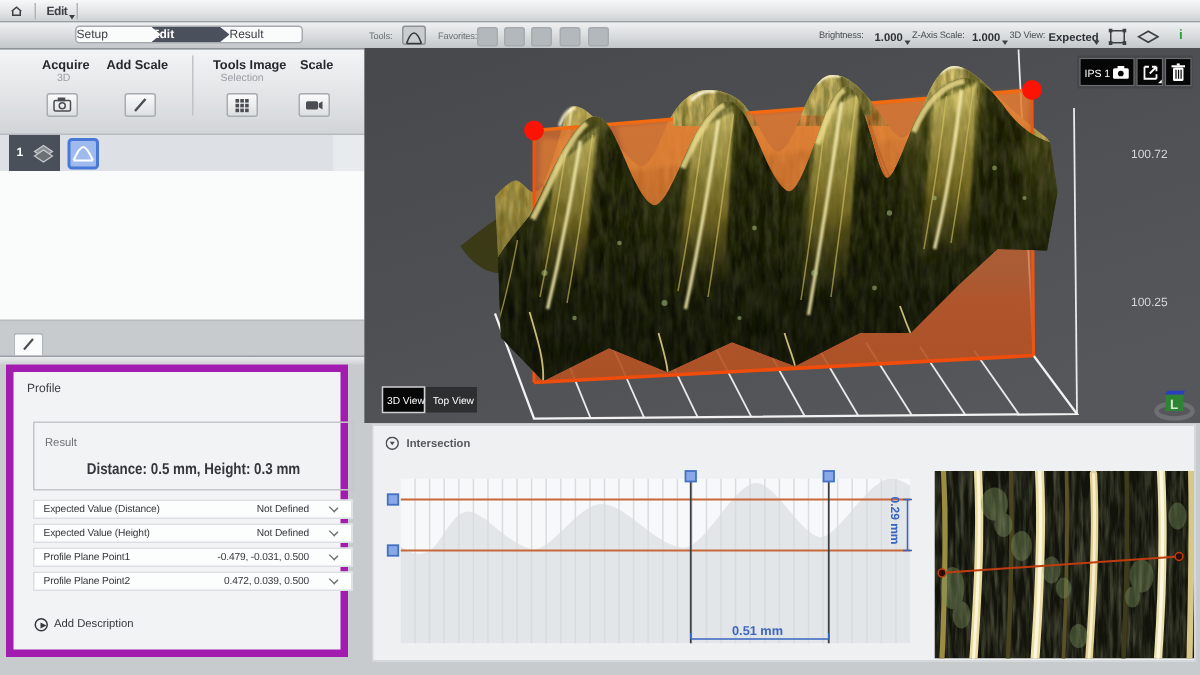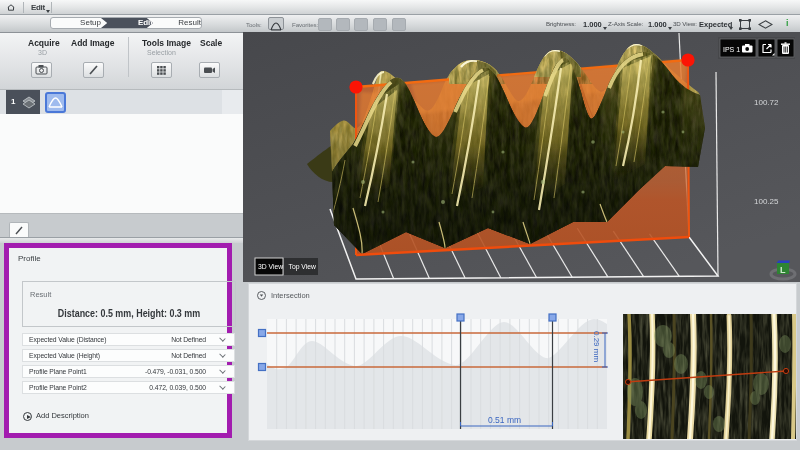--- a/index.html
+++ b/index.html
@@ -14,21 +14,21 @@
 #titlebar .sep { position:absolute; top:2px; width:1px; height:11px; background:#b0b5b9; }
 #edit-lbl { position:absolute; left:31px; top:3px; font-size:8px; font-weight:bold; color:#3c4044; letter-spacing:-0.3px; }
 #edit-caret { position:absolute; left:46px; top:10px; width:0; height:0;
   border-left:2.5px solid transparent; border-right:2.5px solid transparent; border-top:3.5px solid #3c4044; }
 
 
 #row2 { left:0; top:15px; width:800px; height:17px;
   background:linear-gradient(#eff0f1, #d6d9db 60%, #c3c7ca); }
 #crumbs { position:absolute; left:50px; top:2px; width:152px; height:12px;
   background:#fafbfb; border:1px solid #a6abb0; border-radius:3px; display:flex; overflow:hidden; }
-.crumb { font-size:8px; color:#3a3e42; line-height:10px; text-align:right; }
+.crumb { font-size:8px; color:#3a3e42; line-height:10px; text-align:left; }
 #crumb-setup { width:50px; }
 #crumb-edit { width:50px; background:#4b515c; color:#fff; font-weight:bold;
   clip-path:polygon(0 0, 88% 0, 100% 50%, 88% 100%, 0 100%, 12% 50%); width:52px; }
 #crumb-result { width:48px; }
 .tinylbl { font-size:6.2px; color:#6b7075; letter-spacing:-0.1px; }
 .fav-sq { position:absolute; top:2.5px; width:14px; height:13px; background:#b3b8bd; border-radius:2px; border:1px solid #a6abb0; }
 
 
 .rt-lbl { position:absolute; top:5px; font-size:6.2px; color:#4a4e52; letter-spacing:-0.1px; }
 .rt-val { position:absolute; top:4.5px; font-size:7.5px; font-weight:bold; color:#2e3236; }
@@ -67,21 +67,21 @@
 #adddesc { position:absolute; left:14px; top:163px; font-size:7.5px; color:#34383c; }
 #adddesc .circ { display:inline-block; width:9px; height:9px; border:1px solid #34383c; border-radius:50%;
   position:relative; vertical-align:-2.5px; margin-right:4px; }
 #adddesc .circ::after { content:""; position:absolute; left:3px; top:2px; width:0; height:0;
   border-top:2.5px solid transparent; border-bottom:2.5px solid transparent; border-left:4px solid #34383c; }
 
 
 #view3d { left:243px; top:32px; width:557px; height:250px; background:#515257; }
 
 
-#ipanel { left:248px; top:283px; width:549px; height:158px; background:#eef0f2; border:1px solid #d4d7da; }
+#ipanel { left:248px; top:283px; width:549px; height:158px; background:#eef0f2; border:1px solid #d4d7da;font-weight:bold; }
 #ipanel .hdr { position:absolute; left:8px; top:7px; font-size:7.5px; color:#54585c; }
 </style>
 </head>
 <body>
 
 <div class="abs" id="titlebar">
   <svg class="abs" style="left:7px;top:3.5px" width="8" height="7" viewBox="0 0 8 7">
     <path d="M0.8 3.5 L4 0.8 L7.2 3.5 M1.5 3.2 L1.5 6.2 L6.5 6.2 L6.5 3.2" fill="none" stroke="#3c4044" stroke-width="1"></path>
   </svg>
   <div class="sep" style="left:23px"></div>
@@ -128,21 +128,21 @@
   <svg class="abs" style="left:758px;top:5px" width="15" height="9" viewBox="0 0 15 9">
     <path d="M7.5 0.8 L14 4.5 L7.5 8.2 L1 4.5 Z" fill="none" stroke="#3c4044" stroke-width="1.1"></path>
   </svg>
   <div class="abs" style="left:786px;top:3px;font-size:9px;font-weight:bold;color:#2f9e3f">i</div>
 </div>
 
 <div class="abs" id="leftpanel">
   <div id="ltoolbar">
     <div class="tool-lbl" style="left:28px">Acquire</div>
     <div class="tool-sub" style="left:38px">3D</div>
-    <div class="tool-lbl" style="left:71px">Add Image</div>
+    <div class="tool-lbl" style="left:71px">Add Scale</div>
     <div class="abs" style="left:128px;top:4px;width:1px;height:40px;background:#c0c4c8"></div>
     <div class="tool-lbl" style="left:142px">Tools Image</div>
     <div class="tool-sub" style="left:147px">Selection</div>
     <div class="tool-lbl" style="left:200px">Scale</div>
     <div class="tool-btn" style="left:31px">
       <svg width="19" height="14" viewBox="0 0 19 14">
           <g fill="none" stroke="#4a4e52" stroke-width="1">
       <rect x="4" y="4" width="11" height="7" rx="1"></rect>
             <circle cx="9.5" cy="7.5" r="2"></circle>
             <rect x="7" y="2.5" width="4" height="1.5" fill="#4a4e52"></rect>

